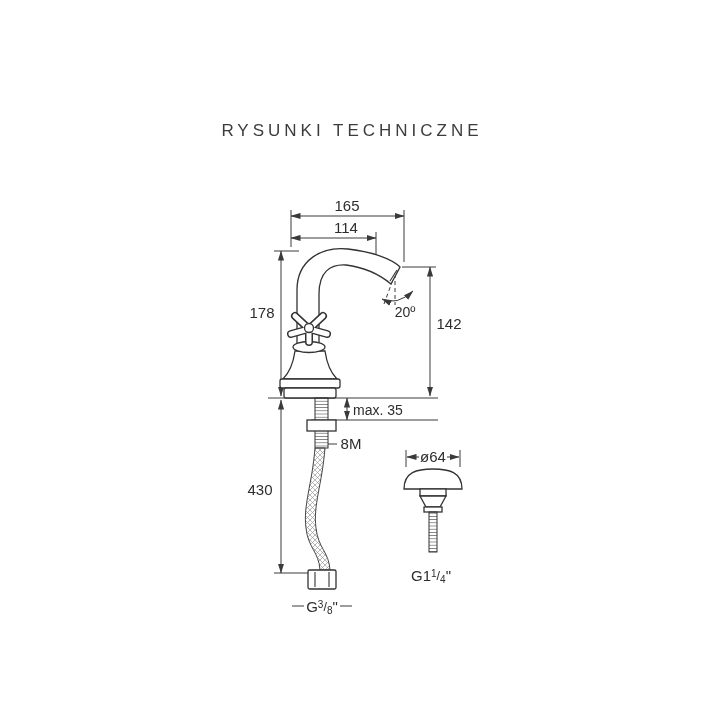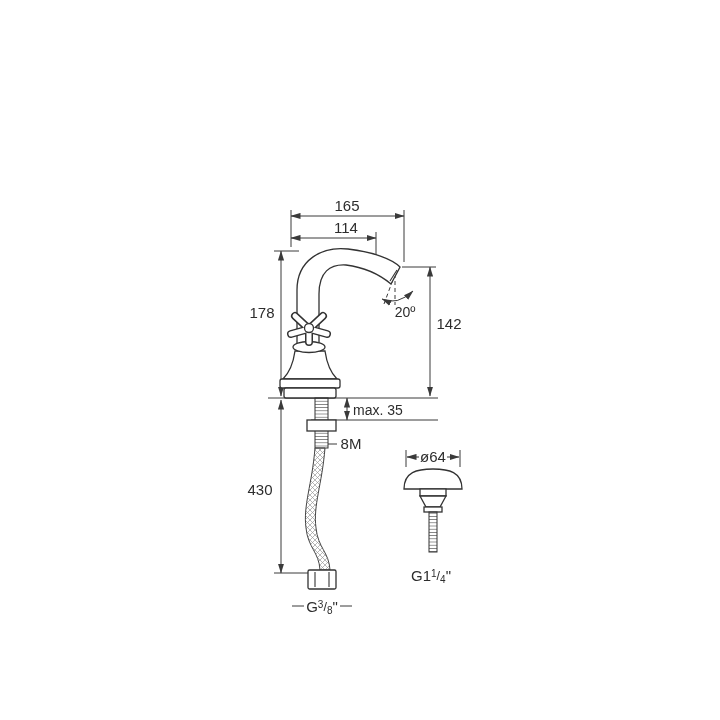--- a/index.html
+++ b/index.html
@@ -26,20 +26,21 @@
   .ol   { stroke:#333333; stroke-width:1.3; fill:#ffffff; }
   .olnf { stroke:#333333; stroke-width:1.1; fill:none; }
   .hd   { stroke:#333333; stroke-width:8; stroke-linecap:round; fill:none; }
   .hw   { stroke:#ffffff; stroke-width:5; stroke-linecap:round; fill:none; }
 </style>
 </head>
 <body>
 
 <div class="page">
 
+  <div class="title">RYSUNKI TECHNICZNE</div>
 
   <svg class="drawing" viewBox="0 0 720 720">
     <defs>
       <marker id="mA" viewBox="0 0 10 7" refX="9.5" refY="3.5" markerWidth="10" markerHeight="7" orient="auto">
         <path d="M0,0.4 L10,3.5 L0,6.6 Z" fill="#3a3a3a"></path>
       </marker>
       <marker id="mB" viewBox="0 0 10 7" refX="9.5" refY="3.5" markerWidth="10" markerHeight="7" orient="auto-start-reverse">
         <path d="M0,0.4 L10,3.5 L0,6.6 Z" fill="#3a3a3a"></path>
       </marker>
       <pattern id="braid" width="5" height="5" patternUnits="userSpaceOnUse">

